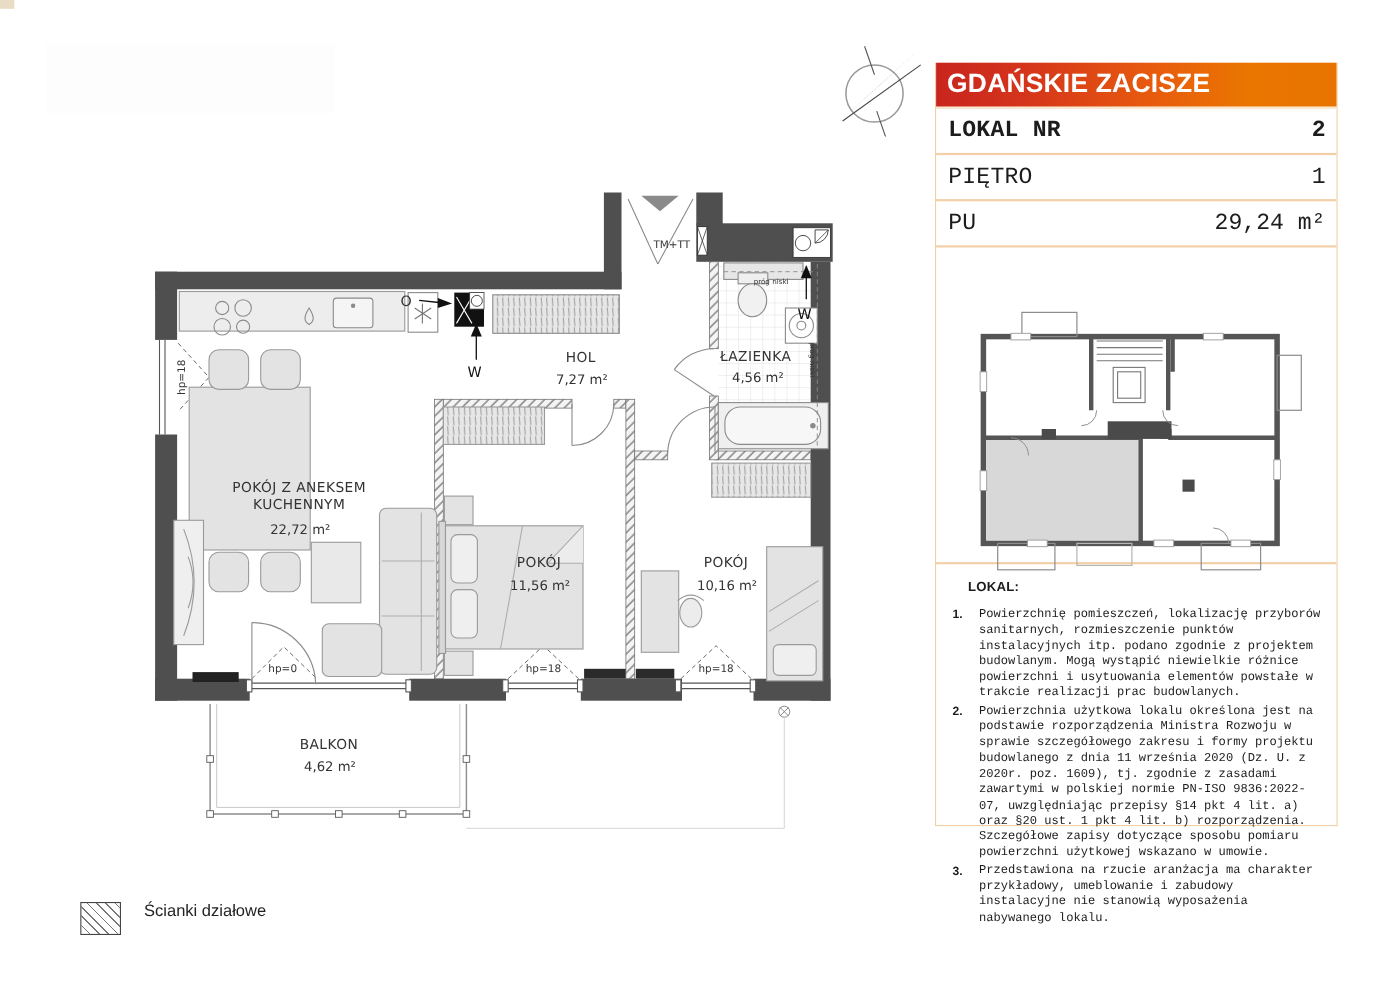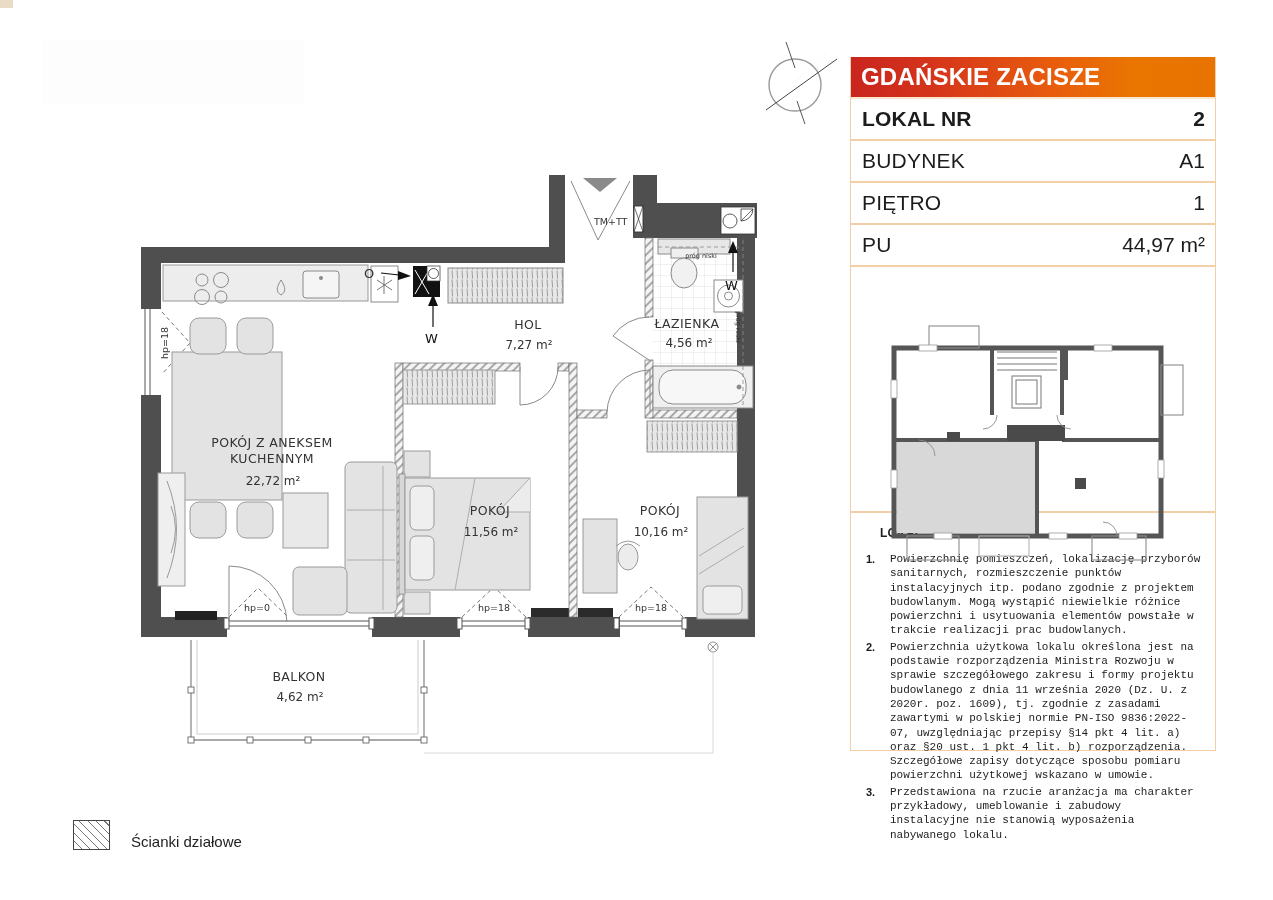--- a/index.html
+++ b/index.html
@@ -9,34 +9,34 @@
   .logo-area{position:absolute;left:42px;top:40px;width:262px;height:63px;background:#fdfdfd;}
 
   
   .panel{position:absolute;left:850px;top:57px;width:366px;height:694px;
          border-left:1px solid #f3cfa7;border-right:1px solid #f3cfa7;border-bottom:1px solid #f3cfa7;
          box-sizing:border-box;display:flex;flex-direction:column;}
   .panel-header{height:40px;display:flex;align-items:center;padding-left:10px;box-sizing:border-box;
                 background:linear-gradient(90deg,#c9251f 0%,#d5341b 22%,#e85c0d 55%,#ea7600 78%,#e87300 100%);}
   .panel-header span{color:#fff;font-weight:bold;font-size:24px;letter-spacing:.2px;}
   .panel-row{height:40px;border-bottom:2px solid #f3cfa7;display:flex;align-items:center;
-             justify-content:space-between;padding:0 10px 0 11px;font-size:21px;}
+             justify-content:space-between;padding:0 10px 0 11px;font-size:21px;font-family:Liberation Mono, monospace;}
   .panel-row.first{border-top:2px solid #f8e6cd;}
   .panel-row .lbl{letter-spacing:.2px;}
   .panel-row.bold .lbl,.panel-row.bold .val{font-weight:bold;}
   .panel-spacer{flex:1;position:relative;}
   .notes{border-top:2px solid #f3cfa7;padding:13px 14px 12px 15px;box-sizing:border-box;height:239px;}
   .notes h4{margin:0 0 12px 14px;font-size:12px;letter-spacing:.2px;}
   .notes ol{list-style:none;margin:0;padding:0;}
   .notes li{display:flex;margin-bottom:2px;font-size:11px;line-height:1.3;}
   .notes li .num{font-weight:bold;width:15px;flex:none;}
   .notes li .txt{flex:1;padding-left:9px;font-family:Liberation Mono, monospace;}
 
   
-  .legend{position:absolute;left:57px;top:820px;display:flex;align-items:flex-end;padding-left:16px;}
+  .legend{position:absolute;left:57px;top:820px;display:flex;align-items:flex-start;padding-left:16px;}
   .legend .swatch{width:37px;height:30px;border:1px solid #444;box-sizing:border-box;
      background:repeating-linear-gradient(45deg,#fff 0px,#fff 5px,#777 5px,#777 6px);}
   .legend .cap{margin-left:21px;font-size:15px;color:#222;}
 
   svg text{font-family:"DejaVu Sans","Liberation Sans",sans-serif;fill:#333;}
   .room-name{font-size:12.5px;letter-spacing:.4px;}
   .room-area{font-size:12px;}
   .tiny{font-size:9.5px;}
   .micro{font-size:6.5px;}
   .wlabel{font-size:13px;fill:#111;}
@@ -299,30 +299,26 @@
 
   <div class="panel">
     <div class="panel-header">
       <span>GDAŃSKIE ZACISZE</span>
     </div>
     <div class="panel-row bold first">
       <span class="lbl">LOKAL NR</span>
       <span class="val">2</span>
     </div>
     <div class="panel-row">
-      <span class="lbl">BUDYNEK</span>
-      <span class="val">A1</span>
-    </div>
-    <div class="panel-row">
       <span class="lbl">PIĘTRO</span>
       <span class="val">1</span>
     </div>
     <div class="panel-row">
       <span class="lbl">PU</span>
-      <span class="val">44,97 m²</span>
+      <span class="val">29,24 m²</span>
     </div>
 
     <div class="panel-spacer">
 
       <svg style="position:absolute;left:28px;top:53px;" width="310" height="245" viewBox="0 0 310 245">
         <rect x="18" y="120" width="140" height="93" fill="#d8d8d8"></rect>
         <g fill="none" stroke="#555" stroke-width="5">
           <rect x="15" y="28" width="267" height="188"></rect>
         </g>
         <g fill="none" stroke="#555" stroke-width="4">

